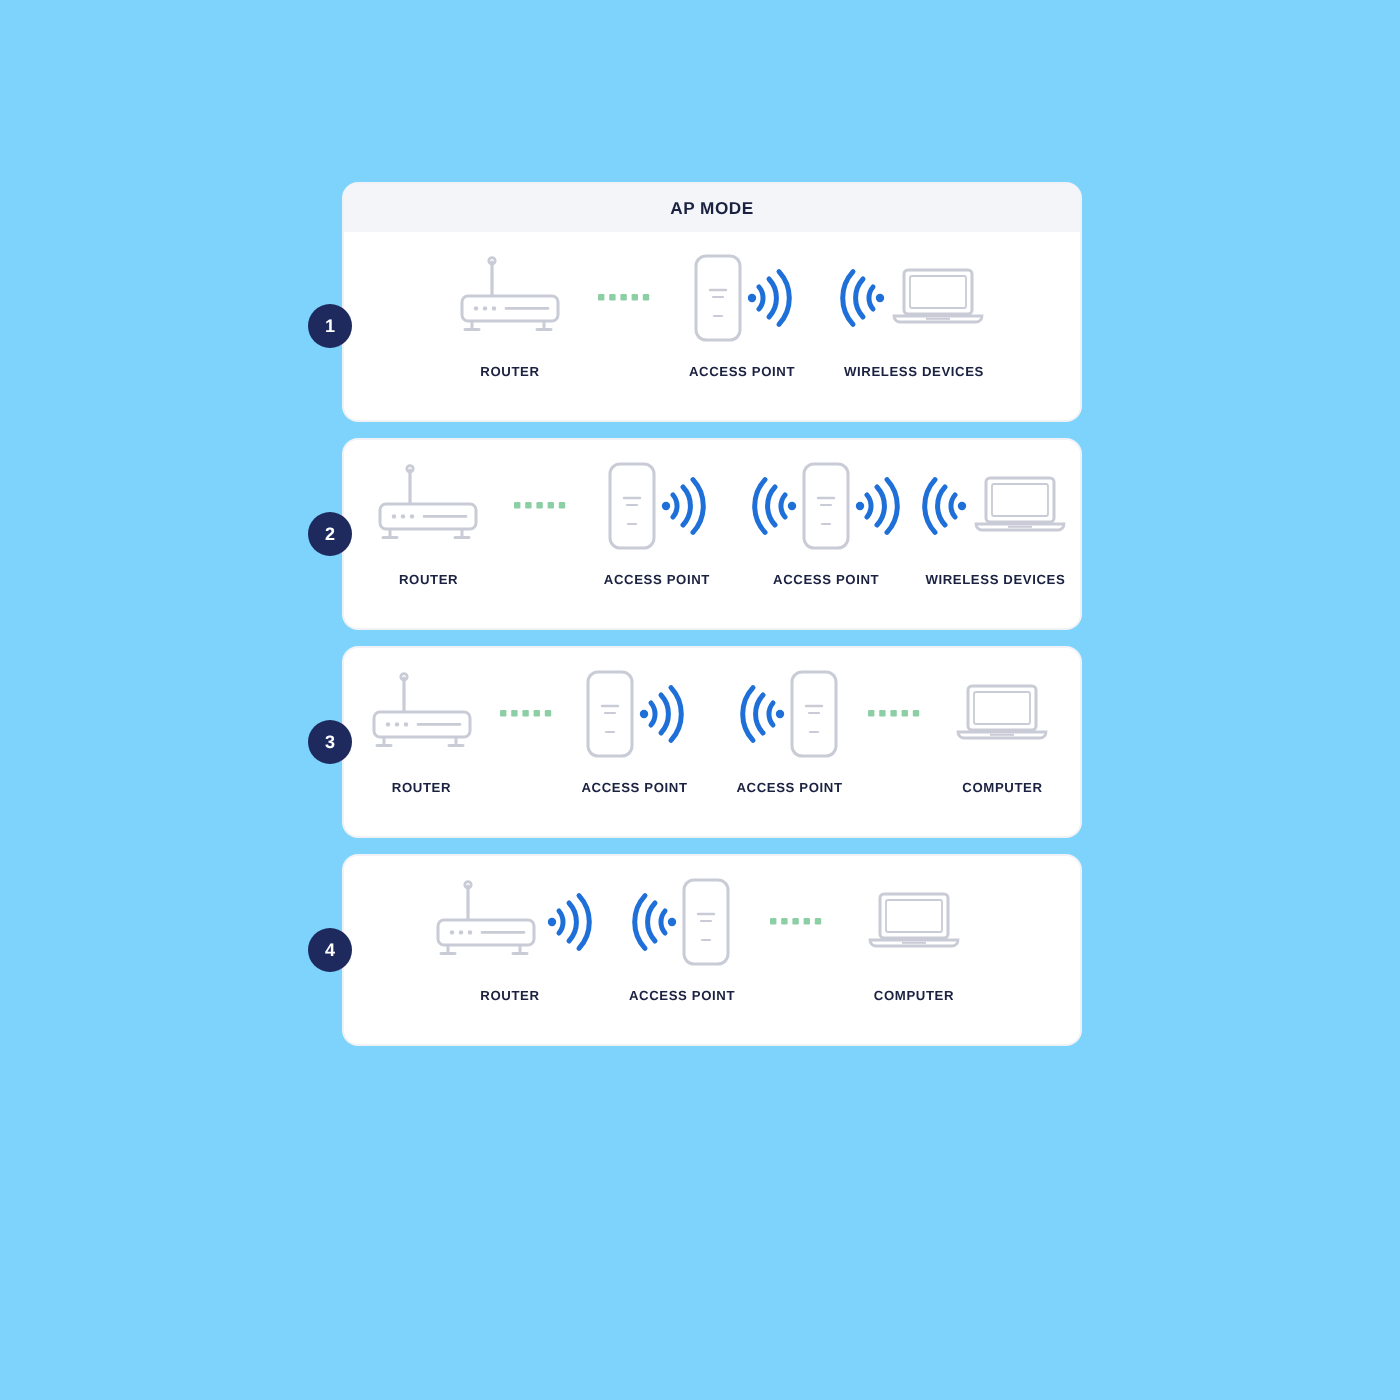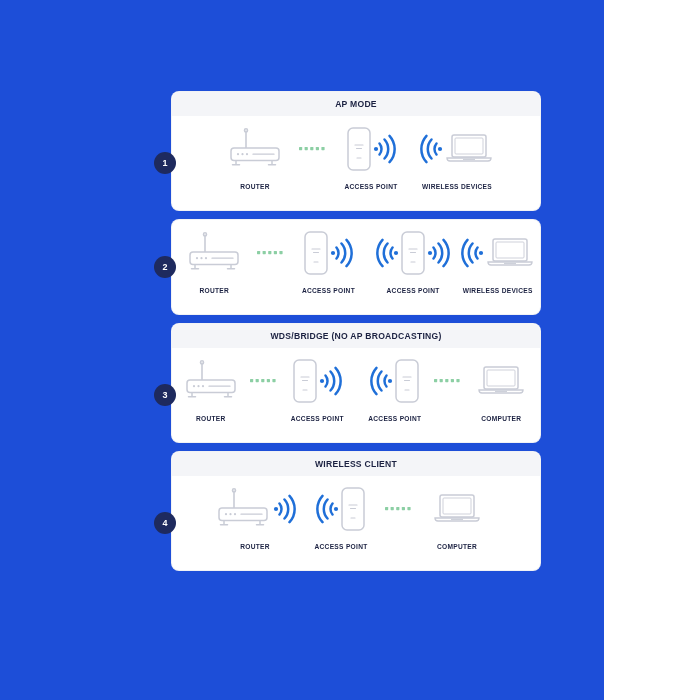--- a/index.html
+++ b/index.html
@@ -10,23 +10,23 @@
   body {
     width: 700px;
     height: 700px;
     font-family: "Liberation Sans", sans-serif;
     overflow: hidden;
     position: relative;
   }
   .page {
     position: absolute;
     left: 0; top: 0;
-    width: 604px;
+    width: 700px;
     height: 700px;
-    background: #1d4ed8;
+    background: #7dd3fc;
   }
   .diagram {
     position: absolute;
     left: 155px;
     top: 92px;
     width: 390px;
   }
 
   
   .panel {
@@ -336,23 +336,20 @@
   </svg>
                   </span>
                 </div>
               </div>
               <div class="caption">WIRELESS DEVICES</div>
             </div>
           </div>
         </div>
       </div>
       <div class="panel">
-        <div class="panel-header">
-          <div class="panel-title">WDS/BRIDGE (NO AP BROADCASTING)</div>
-        </div>
         <div class="panel-body">
           <div class="badge">3</div>
           <div class="row">
             <div class="node">
               <div class="art">
                 <div class="art-group">
                   <span>
                     <svg width="58" height="44" viewBox="0 0 58 44">
     <line x1="20" y1="4" x2="20" y2="22" stroke="#c9ccd6" stroke-width="1.6" stroke-linecap="round"></line>
     <circle cx="20" cy="3.4" r="1.6" fill="none" stroke="#c9ccd6" stroke-width="1.4"></circle>
@@ -451,23 +448,20 @@
   </svg>
                   </span>
                 </div>
               </div>
               <div class="caption">COMPUTER</div>
             </div>
           </div>
         </div>
       </div>
       <div class="panel">
-        <div class="panel-header">
-          <div class="panel-title">WIRELESS CLIENT</div>
-        </div>
         <div class="panel-body">
           <div class="badge">4</div>
           <div class="row">
             <div class="node">
               <div class="art">
                 <div class="art-group">
                   <span>
                     <svg width="58" height="44" viewBox="0 0 58 44">
     <line x1="20" y1="4" x2="20" y2="22" stroke="#c9ccd6" stroke-width="1.6" stroke-linecap="round"></line>
     <circle cx="20" cy="3.4" r="1.6" fill="none" stroke="#c9ccd6" stroke-width="1.4"></circle>

